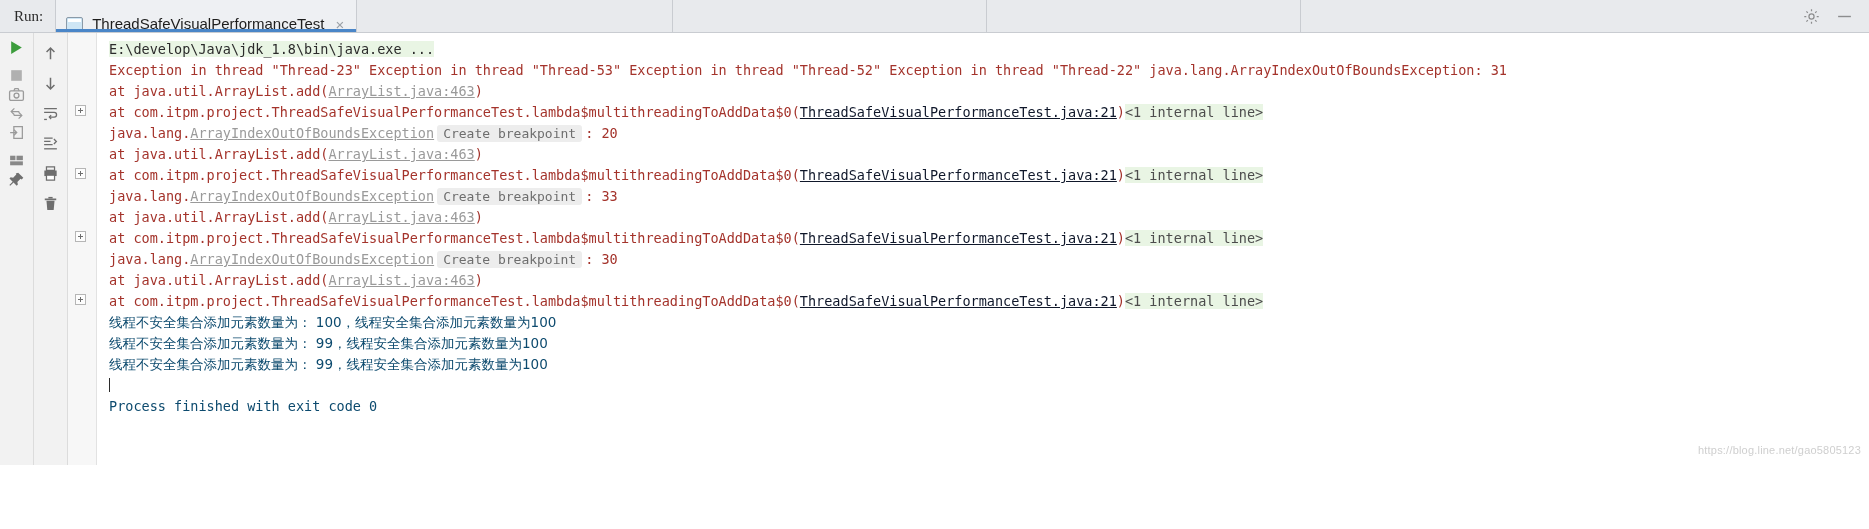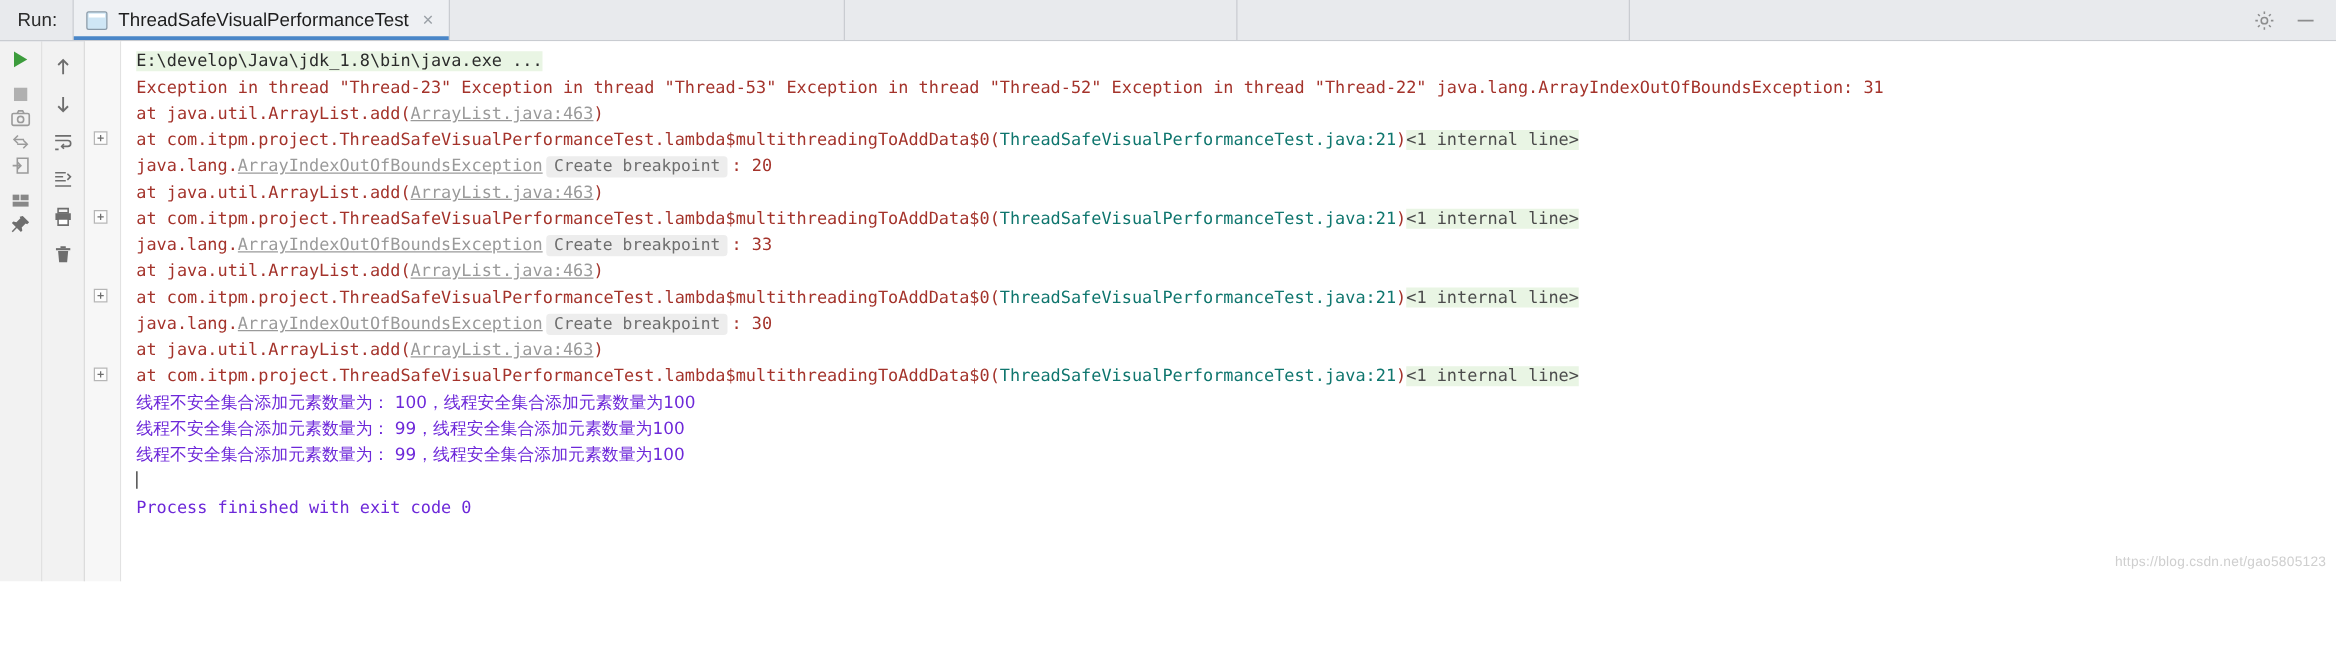--- a/index.html
+++ b/index.html
@@ -11,24 +11,24 @@
   }
   .app{position:relative;width:1869px;height:529px;box-sizing:border-box;}
 
   
   .tabbar{
     position:relative;height:32px;background:#e8eaed;
     border-bottom:1px solid #c9ccd1;display:flex;align-items:stretch;
   }
   .run-label{
     display:flex;align-items:center;padding:0 12px 0 14px;
-    font-size:15px;color:#2b2b2b;font-family:Liberation Sans, sans-serif;
+    font-size:15px;color:#2b2b2b;font-family:Liberation Serif, serif;
   }
   .tab{
-    position:relative;display:flex;align-items:center;gap:9px;
+    position:relative;display:flex;align-items:flex-end;gap:9px;
     padding:0 10px 0 10px;min-width:270px;
     border-left:1px solid #c9ccd1;border-right:1px solid #c9ccd1;
     background:#eef0f3;
   }
   .tab .tab-underline{
     position:absolute;left:0;right:0;bottom:0;height:3px;background:#4a86c8;
   }
   .tab-icon{
     width:15px;height:13px;border:1px solid #8a9aa8;border-radius:2px;
     background:#cfe6f5;position:relative;flex:none;
@@ -95,28 +95,28 @@
     font-family:"DejaVu Sans Mono","Liberation Mono",monospace;
     font-size:13.5px;
     line-height:21px;
     padding:6px 0 0 12px;
     box-sizing:border-box;
     white-space:nowrap;
   }
   .ln{height:21px;white-space:nowrap;}
   .cmd{background:#e9f5e4;color:#2b2b2b;}
   .err{color:#a4332b;}
-  .lnk{color:#0f766e;margin-top:17px;}
+  .lnk{color:#0f172a;text-decoration:underline;margin-top:17px;}
   .lnk-gray{color:#9a9a9a;text-decoration:underline;}
   .internal{background:#e9f5e4;color:#4c4c4c;text-align:center;}
   .badge{
     background:#ededed;color:#6e6e6e;border-radius:3px;
     padding:1px 6px;margin:0 3px;font-size:13px;
   }
-  .plain{color:#6d28d9;}
+  .plain{color:#0c4a6e;}
   .cjk{font-family:"DejaVu Sans","Liberation Sans",sans-serif;font-size:13.5px;}
   .caret{
     display:inline-block;width:1px;height:14px;background:#2b2b2b;
     vertical-align:-2px;
   }
 
   .watermark{
     position:absolute;right:8px;bottom:4px;
     font-size:11px;color:#cfcfcf;font-family:"Liberation Sans",sans-serif;
     letter-spacing:.2px;
@@ -315,16 +315,16 @@
       </div>
 
       <div class="ln">
         <span class="caret"></span>
       </div>
 
       <div class="ln">
         <span class="plain">Process finished with exit code 0</span>
       </div>
 
-      <div class="watermark">https://blog.csdn.net/gao5805123</div>
+      <div class="watermark">https://blog.line.net/gao5805123</div>
     </div>
   </div>
 </div>
 
 </body></html>

